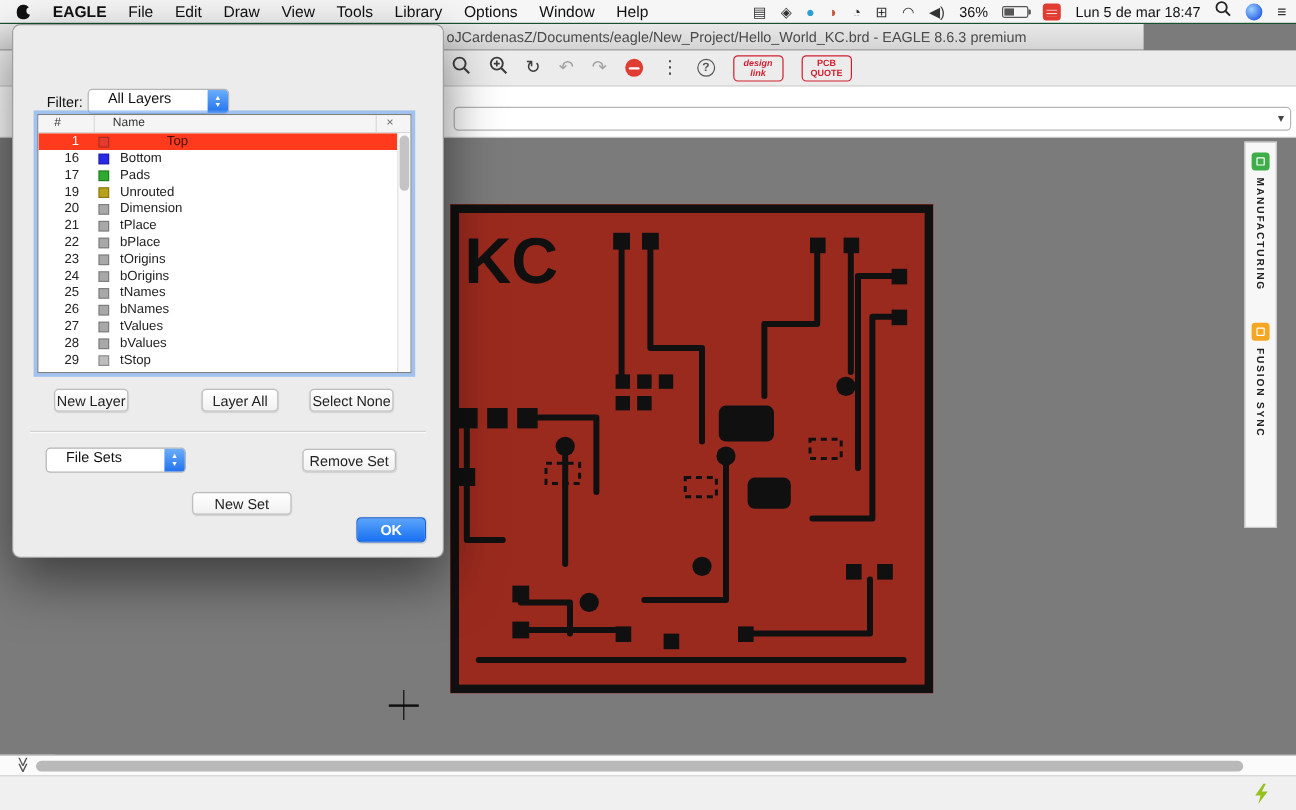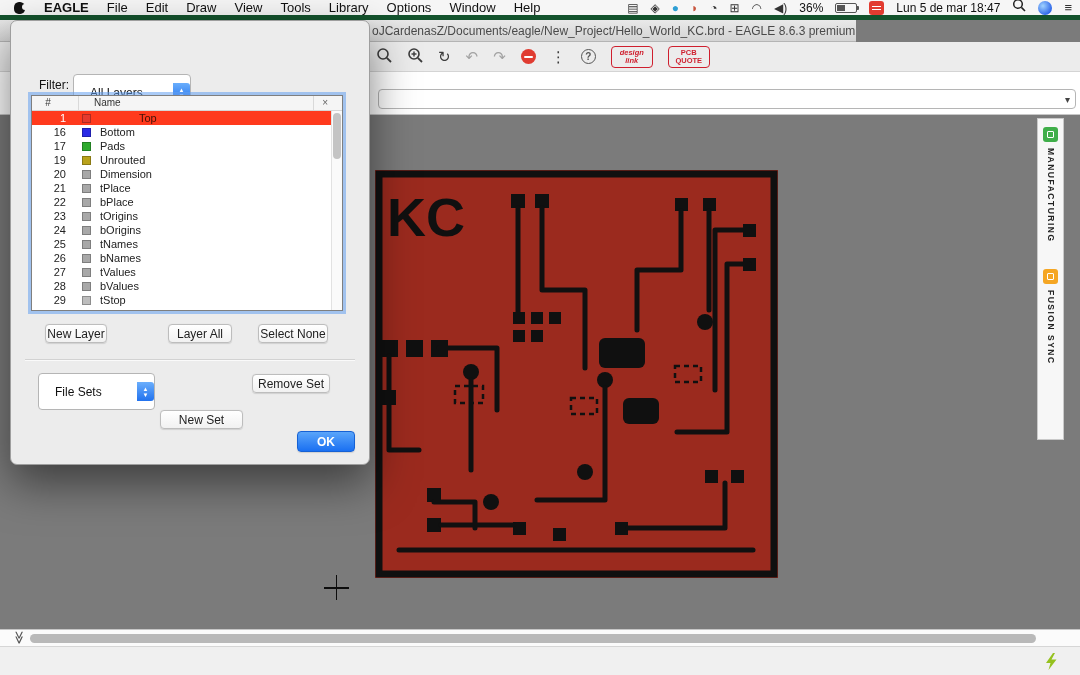--- a/index.html
+++ b/index.html
@@ -4,42 +4,42 @@
 <style>
   * { margin:0; padding:0; box-sizing:border-box; }
   html,body { background:#444; }
   .root {
     position:relative; width:1080px; height:675px; overflow:hidden;
     background:#7b7b7b; font-family:"Liberation Sans", sans-serif; color:#111;
   }
   
   .menubar {
     position:absolute; left:0; top:0; width:1080px; height:20px;
-    background:#f6f6f6; border-bottom:5px solid #14532d;
+    background:#f6f6f6; border-bottom:1px solid #14532d;
     display:flex; align-items:center; padding:0 8px; font-size:13px; line-height:20px;
   }
   .apple { width:11px; height:12px; background:#111; border-radius:45% 45% 42% 42%; position:relative; margin:0 10px 0 6px; }
   .apple::after { content:""; position:absolute; right:-3px; top:2px; width:6px; height:6px; background:#f6f6f6; border-radius:50%; }
   .mb-app { font-weight:bold; padding:0 9px; }
   .mb-items { display:flex; }
   .mb-item { padding:0 9px; white-space:nowrap; }
   .mb-right { margin-left:auto; display:flex; align-items:center; gap:12px; font-size:12px; }
   .st-icon { font-size:12px; color:#333; line-height:20px; }
   .batt { width:22px; height:10px; border:1px solid #555; border-radius:2px; position:relative; }
   .batt::before { content:""; position:absolute; left:1px; top:1px; bottom:1px; width:36%; background:#555; }
   .batt::after { content:""; position:absolute; right:-3px; top:2.5px; width:2px; height:4px; background:#555; border-radius:0 1px 1px 0; }
   .cal { width:15px; height:14px; background:#e23b30; border-radius:3px; position:relative; }
   .cal::after { content:""; position:absolute; left:3px; right:3px; top:5px; height:6px;
     background:linear-gradient(#fff 1px, transparent 1px) 0 0/100% 3px; }
   .siri { width:14px; height:14px; border-radius:50%; background:radial-gradient(circle at 35% 35%, #9fd2ff, #2a63e8 75%); }
   .cc-lines { font-size:13px; color:#333; }
   .mag { display:inline-block; }
   
   .titlebar {
-    position:absolute; left:0; top:20px; width:856px; height:22px;
+    position:absolute; left:0; top:20px; width:953px; height:22px;
     background:linear-gradient(#e9e9e9,#d4d4d4); border-bottom:1px solid #b4b4b4;
   }
   .win-title { position:absolute; left:372px; top:4px; font-size:12px; color:#4a4a4a; white-space:nowrap; }
   
   .toolbar {
     position:absolute; left:0; top:42px; width:1080px; height:30px;
     background:#ececec; border-bottom:1px solid #d4d4d4;
     display:flex; align-items:center; padding-left:376px; gap:15px;
   }
   .tb-ic { font-size:15px; color:#3c3c3c; line-height:1; }
@@ -84,22 +84,22 @@
   .dlg-titlebar { position:relative; height:22px; background:linear-gradient(#e9e9e9,#d3d3d3);
     border-bottom:1px solid #bdbdbd; display:flex; align-items:center; padding:0 8px; }
   .tl { width:12px; height:12px; border-radius:50%; margin-right:8px; }
   .tl.red { background:#ff5f57; border:0.5px solid #e0443e; }
   .tl.yellow { background:#febc2e; border:0.5px solid #d9a022; }
   .tl.green { background:#28c840; border:0.5px solid #1dad2b; }
   .dlg-title-wrap { position:absolute; left:0; right:0; text-align:center; font-size:12px; color:#3a3a3a; }
   .dlg-title-wrap svg { vertical-align:-1px; margin-right:5px; }
   .dlg-body { position:relative; height:422px; font-size:12px; }
   .filter-label { position:absolute; left:28px; top:57px; }
-  .select { position:absolute; background:#fff; border:1px solid #b5b5b5; border-radius:4px; height:37px;
-    display:flex; align-items:center; padding-left:16px; font-size:12px; }
+  .select { position:absolute; background:#fff; border:1px solid #b5b5b5; border-radius:4px; height:21px;
+    display:flex; padding-left:16px; font-size:12px; }
   .stepper { margin-left:auto; width:17px; height:19px; border-radius:0 3px 3px 0;
     background:linear-gradient(#6aaefc,#2272ee); color:#fff; display:flex; flex-direction:column;
     align-items:center; justify-content:center; font-size:6px; line-height:6px; }
   .sel-filter { left:62px; top:53px; width:118px; }
   .sel-sets { left:27px; top:352px; width:117px; }
   
   .layer-list { position:absolute; left:20px; top:74px; width:312px; height:216px; background:#fff;
     border:1px solid #7f7f7f; outline:3px solid rgba(100,160,240,.55); overflow:hidden; }
   .ll-header { position:relative; height:15px; background:#f5f5f5; border-bottom:1px solid #d6d6d6;
     font-size:10px; color:#333; }

